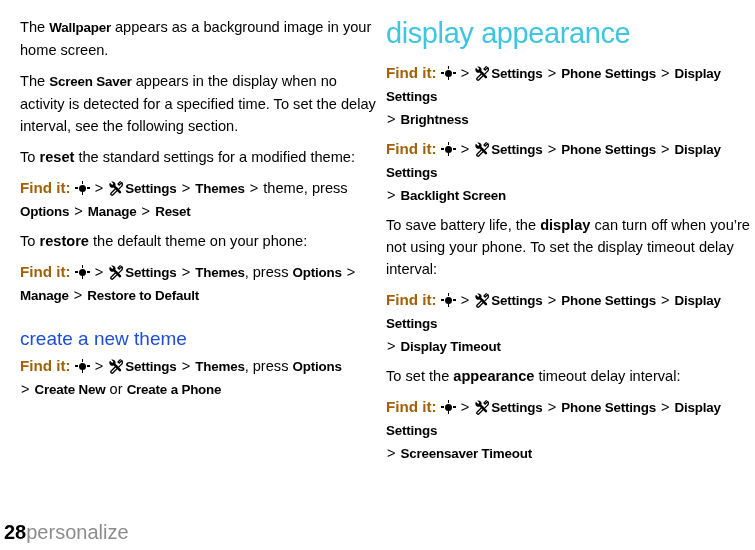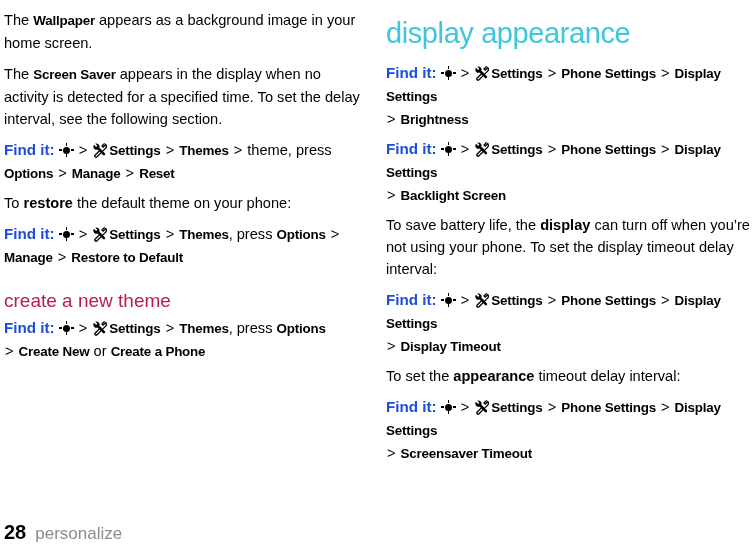--- a/index.html
+++ b/index.html
@@ -17,57 +17,57 @@
   .page {
     position: relative;
     width: 755px;
     height: 550px;
   }
   .col {
     position: absolute;
     top: 0;
   }
   .col-left {
-    left: 0;
+    left: 16px;
     width: 360px;
-    padding: 9px 6px 0 4px;
+    padding: 16px 6px 0 4px;
   }
   .col-right {
     left: 386px;
     width: 366px;
   }
   p {
     margin: 0 0 9px 0;
     font-size: 14.6px;
     line-height: 22px;
   }
   .tight { margin-bottom: 7px; }
   .cond {
     font-family: "Liberation Sans Narrow", "Liberation Sans", sans-serif;
     font-stretch: condensed;
     font-size: 13.4px;
     letter-spacing: -0.2px;
   }
   .bold { font-weight: bold; }
   .ital { }
   .findit {
-    color: #1d4ed8;
+    color: #a16207;
     font-weight: bold;
     font-size: 15.2px;
   }
   .bigtitle {
     color: #3ec6e0;
     font-size: 29px;
     font-weight: normal;
     margin: 16px 0 12px 0;
     letter-spacing: -0.4px;
     line-height: 34px;
   }
   .sectitle {
-    color: #be185d;
+    color: #1d4ed8;
     font-size: 19px;
     font-weight: normal;
     margin: 20px 0 4px 0;
     line-height: 24px;
   }
   .sep {
     color: #000;
     padding: 0 1px;
   }
   
@@ -108,48 +108,50 @@
     height: 15px;
     vertical-align: -3px;
     margin-right: 1px;
   }
   .footer {
     position: absolute;
     left: 4px;
     bottom: 6px;
     display: flex;
     align-items: baseline;
-    gap: 9px;
   }
   .pagenum {
     font-size: 20px;
     font-weight: bold;
     color: #000;
   }
   .footlabel {
-    font-size: 17px;
+    font-size: 20px;
     color: #8c8c8c;
   }
 </style>
 </head>
 <body>
 
 <div class="page">
 
   <div class="col col-left">
 
     <p>
       <span>The </span><span class="cond bold">Wallpaper</span><span> appears as a background image in your home screen.</span>
     </p>
 
     <p>
       <span>The </span><span class="cond bold">Screen Saver</span><span> appears in the display when no activity is detected for a specified time. To set the delay interval, see the following section.</span>
     </p>
 
 
+    <p>
+      <span>To </span><span class="bold">reset</span><span> the standard settings for a modified theme:</span>
+    </p>
 
     <p class="tight">
       <span class="findit">Find it:</span>
       <span class="centerkey"></span>
       <span class="sep">&gt;</span>
       <span class="settingsicon">
         <svg viewBox="0 0 16 15" width="16" height="15" aria-hidden="true">
           <path d="M3.2 0.6 L5.4 2.8 L4.2 4.0 L2.0 1.8 C1.0 3.0 1.1 4.8 2.3 5.9 C3.2 6.8 4.5 7.0 5.6 6.6 L11.0 12.0 C11.5 12.5 12.3 12.5 12.8 12.0 C13.3 11.5 13.3 10.7 12.8 10.2 L7.4 4.8 C7.8 3.7 7.6 2.4 6.7 1.5 C5.8 0.6 4.4 0.3 3.2 0.6 Z" fill="#000"></path>
           <path d="M12.6 0.4 L10.0 3.0 L11.2 4.2 L13.8 1.6 C14.6 2.8 14.5 4.4 13.4 5.4 L5.0 13.8 C4.5 14.3 3.7 14.3 3.2 13.8 C2.7 13.3 2.7 12.5 3.2 12.0 L9.0 6.2" fill="none" stroke="#000" stroke-width="1.3"></path>
         </svg>

